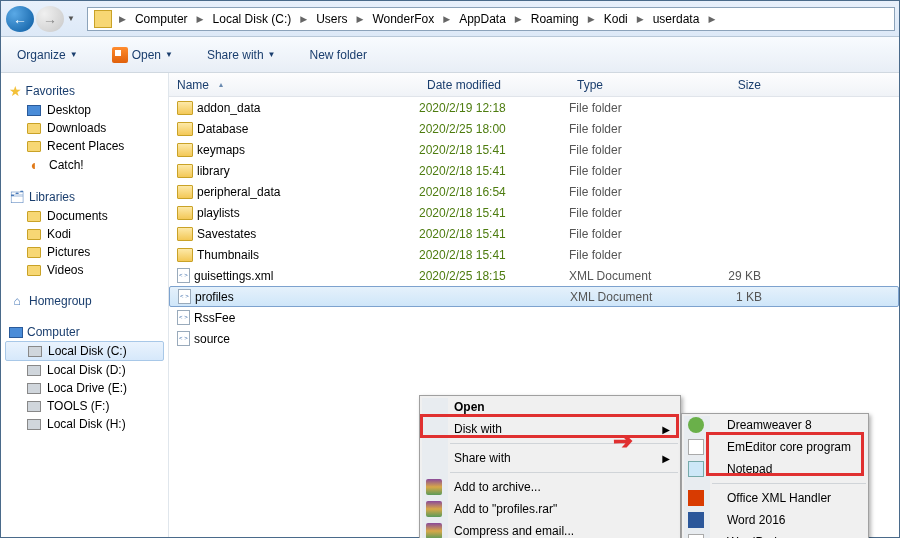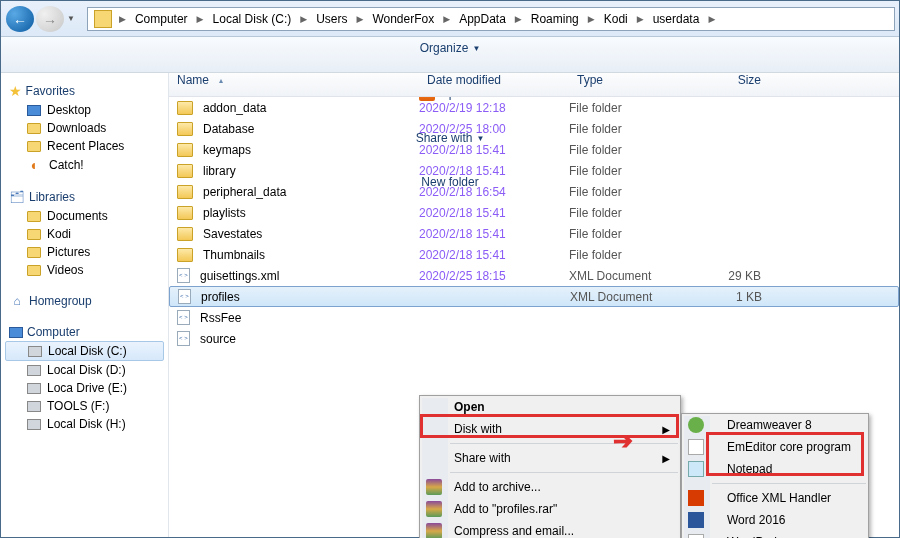--- a/index.html
+++ b/index.html
@@ -13,21 +13,21 @@
   .back-active { background: radial-gradient(circle at 30% 30%, #5aa9e6, #0a5aa0); color: #fff; }
   .fwd-dis { background: radial-gradient(circle at 30% 30%, #f0f0f0, #c8c8c8); color: #888; }
   .arrow { font-size: 14px; font-weight: bold; }
   .hist-drop { width:12px; display:flex; align-items:center; justify-content:center; color:#555; font-size:8px; margin-right:4px;}
   .addr-bar { flex: 1; background: #fff; border: 1px solid #8ca3ba; height: 24px; display: flex; align-items: center; padding: 0 2px; }
   .addr-icon { width: 18px; height: 18px; background: #f7d774; border: 1px solid #c9a227; margin: 0 4px; }
   .crumb { display: flex; align-items: center; padding: 0 6px; height: 22px; }
   .crumb-sep { color: #666; font-size: 9px; padding: 0 3px; }
 
   
-  .toolbar { background: linear-gradient(#f8fbfe, #e8eef6); height: 36px; display: flex; align-items: center; padding: 0 10px; border-bottom: 1px solid #d0d8e0; gap: 22px; flex-direction: column; }
+  .toolbar { background: linear-gradient(#f8fbfe, #e8eef6); height: 36px; display: flex; align-items: center; padding: 0 10px; border-bottom: 1px solid #d0d8e0; gap: 22px; }
   .tb-btn { display: flex; align-items: center; gap: 4px; color: #1a3e6e; padding: 4px 6px; }
   .tb-drop { font-size: 8px; color: #1a3e6e; }
   .open-icon { width: 16px; height: 16px; background: linear-gradient(#ff8c2e, #e0600a); border-radius: 2px; position: relative; }
   .open-icon::after { content:""; position:absolute; top:3px; left:3px; width:6px; height:6px; background:#fff; }
 
   
   .content { flex: 1; display: flex; }
   .sidebar { width: 168px; border-right: 1px solid #e0e6ec; padding: 8px 0; overflow: hidden; background:#fff;}
   .side-group { margin-bottom: 12px; }
   .side-head { display: flex; align-items: center; gap: 4px; padding: 2px 8px; font-size: 12px; }
@@ -37,33 +37,33 @@
   .star { color: #f3c13a; font-size: 14px; }
   .ico { width: 16px; height: 16px; display:inline-flex; align-items:center; justify-content:center; font-size:12px; }
   .ico-folder { background:#f7d774; border:1px solid #c9a227; width:14px; height:11px; border-radius:1px; }
   .ico-lib { color:#4a7ab8; }
   .ico-mon { background:#4a8cd8; width:14px; height:11px; border:1px solid #2a5a9a; }
   .ico-drive { background:#d0d6dc; width:14px; height:11px; border:1px solid #888; }
   .ico-catch { color:#e07a1a; font-size:14px; }
   .ico-home { color:#4a7ab8; }
 
   .main { flex: 1; position: relative; }
-  .cols-hdr { display: flex; background: linear-gradient(#fdfdfe, #f0f3f7); border-bottom: 1px solid #e0e4ea; height: 24px; align-items: flex-start; color: #1a3e6e; }
+  .cols-hdr { display: flex; background: linear-gradient(#fdfdfe, #f0f3f7); border-bottom: 1px solid #e0e4ea; height: 24px; align-items: center; color: #1a3e6e; }
   .col { padding: 0 8px; }
   .c-name { width: 250px; display:flex; align-items:center; gap:40px;}
   .c-date { width: 150px; }
   .c-type { width: 120px; }
   .c-size { width: 80px; text-align:right; }
   .sort-ind { font-size:8px; color:#6a8ab0; margin-left:-30px;}
 
   .rows { }
   .row { display: flex; align-items: center; height: 21px; padding-left: 8px; }
   .row.sel { background: linear-gradient(#e5f1fb, #cfe6f9); border: 1px solid #7da2ce; border-radius: 2px; }
-  .cell-name { width: 242px; display: flex; align-items: center; gap: 10px; }
-  .cell-date { width: 150px; color: #8b5cf6; }
+  .cell-name { width: 242px; display: flex; align-items: center; gap: 4px; }
+  .cell-date { width: 150px; color: #4d7c0f; }
   .cell-type { width: 120px; color: #555; }
   .cell-size { width: 80px; text-align: right; color: #555; padding-right:8px; }
   .fico { width: 16px; height: 14px; }
   .fico-folder { background: linear-gradient(#fde9a8,#f3c857); border:1px solid #c9a227; border-radius:1px; }
   .fico-xml { background:#fff; border:1px solid #9ab; position:relative; height:15px; width:13px; }
   .fico-xml::after { content:"< >"; position:absolute; font-size:6px; color:#3a6aa8; top:3px; left:1px; }
 
   
   .ctx { position: absolute; background: #f0f0f0; border: 1px solid #a0a0a0; box-shadow: 2px 2px 4px rgba(0,0,0,0.3); font-size: 12px; }
   .ctx-main { left: 250px; top: 322px; width: 262px; }

